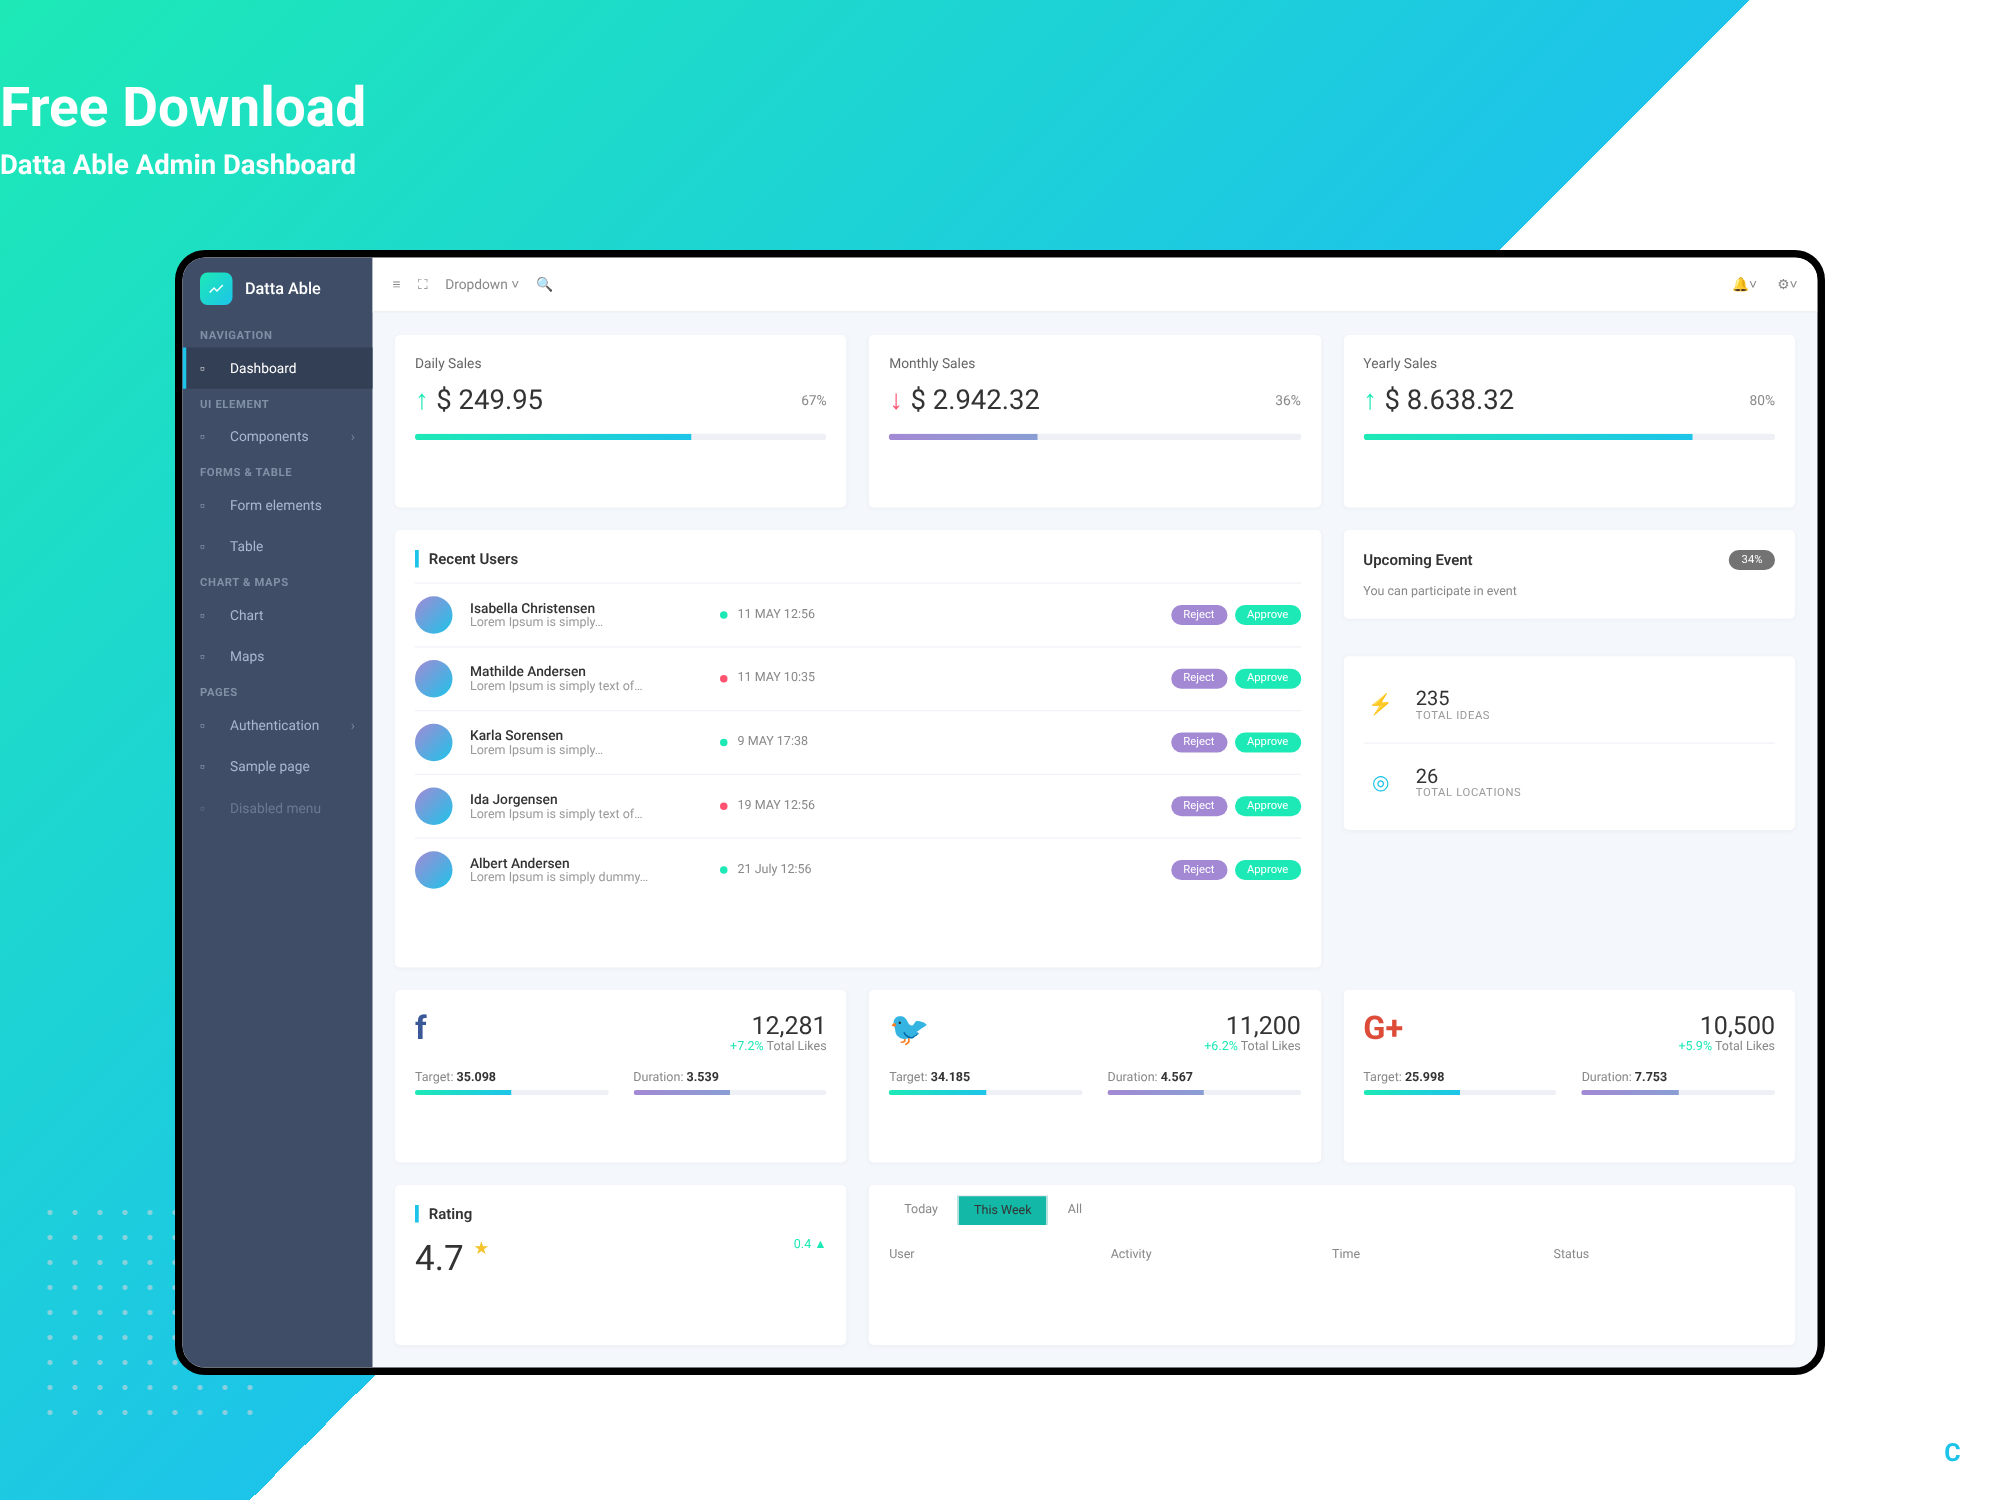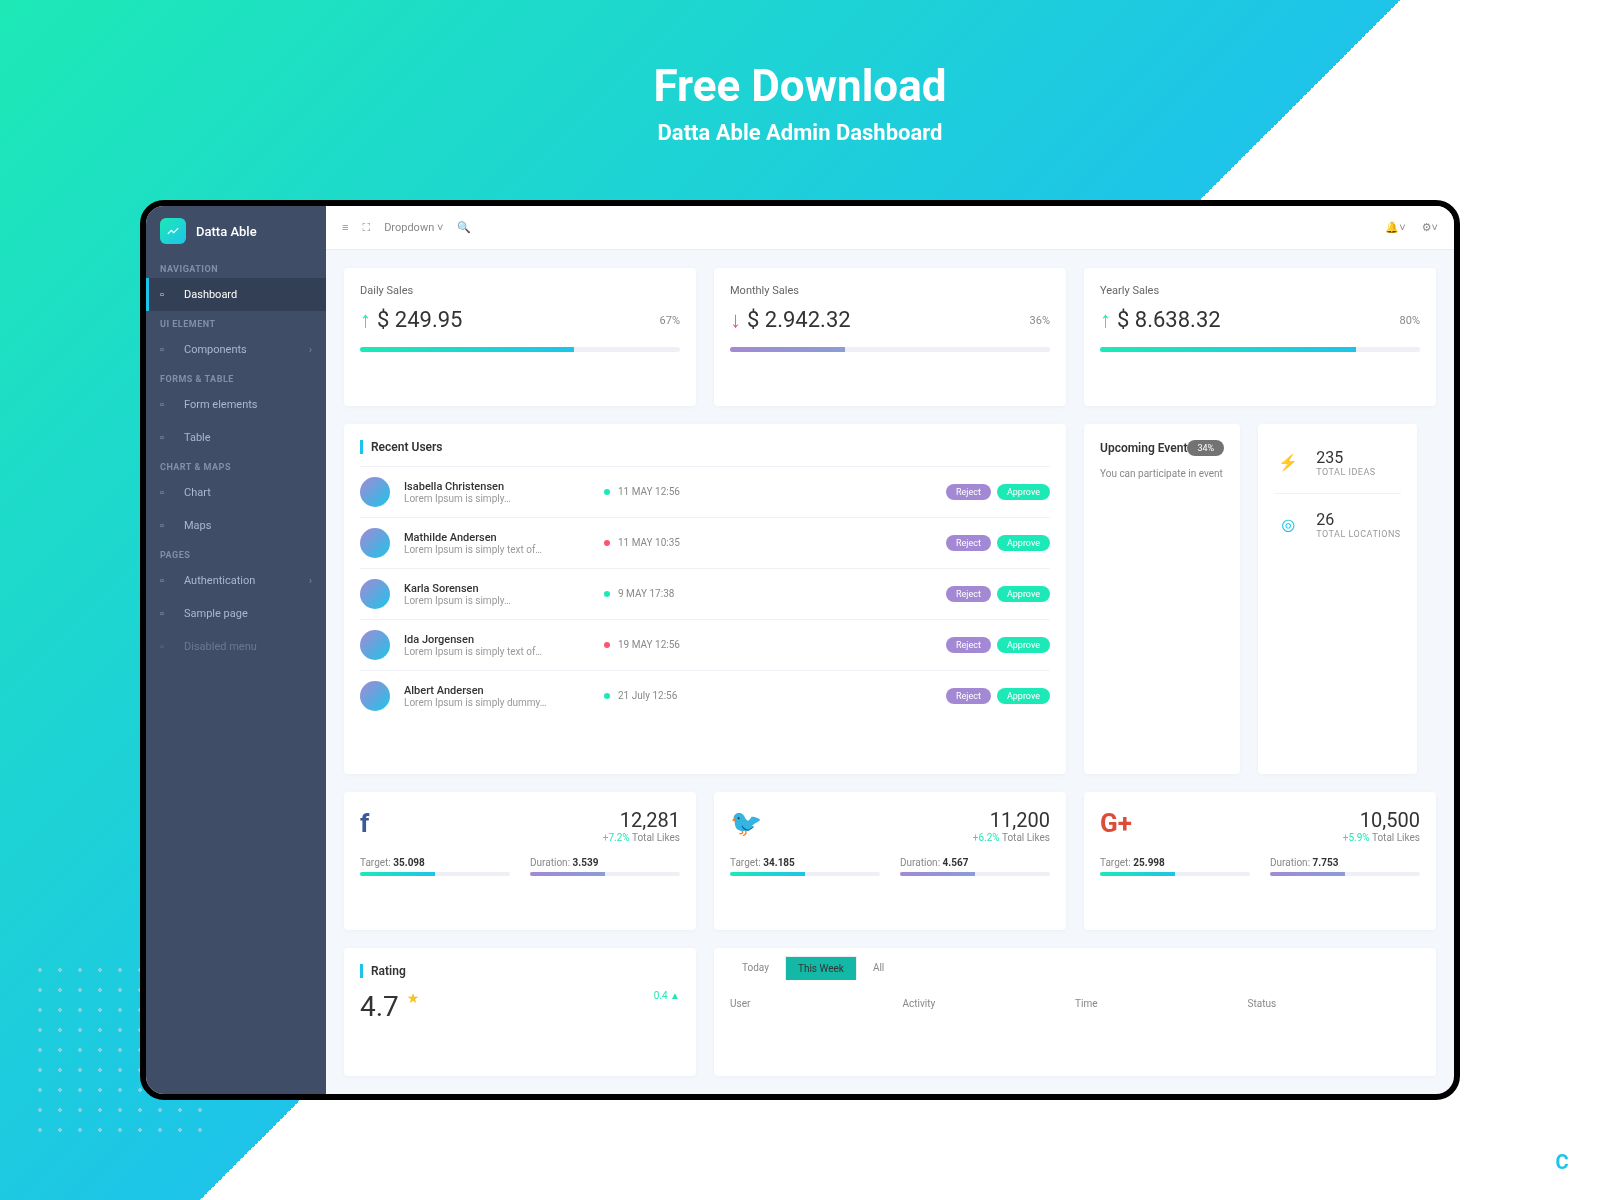--- a/index.html
+++ b/index.html
@@ -1,21 +1,21 @@
 <!DOCTYPE html>
 <html><head>
 <meta charset="utf-8">
 <style>
 *{margin:0;padding:0;box-sizing:border-box;font-family:-apple-system,BlinkMacSystemFont,"Segoe UI",Roboto,sans-serif}
 body{width:1600px;height:1200px;background:linear-gradient(135deg,#1de9b6 0%,#1dc4e9 50%,#fff 50%,#fff 100%);position:relative;overflow:hidden}
-.promo-title{text-align:center;color:#fff;padding-top:60px}
+.promo-title{text-align:left;color:#fff;padding-top:60px}
 .promo-title h1{font-size:44px;font-weight:700;margin-bottom:8px}
 .promo-title p{font-size:22px;font-weight:700}
 .device{position:absolute;top:200px;left:50%;transform:translateX(-50%);width:1320px;height:900px;background:#f4f7fc;border:6px solid #000;border-radius:24px;overflow:hidden;display:flex}
-.sidebar{width:180px;background:#3f4d67;color:#a9b7d0;font-size:11px;flex-shrink:0}
+.sidebar{width:152px;background:#3f4d67;color:#a9b7d0;font-size:11px;flex-shrink:0}
 .brand{display:flex;align-items:center;padding:12px 14px;color:#fff;font-size:13px;font-weight:500}
 .brand-icon{width:26px;height:26px;background:linear-gradient(135deg,#1de9b6,#1dc4e9);border-radius:6px;margin-right:10px;display:flex;align-items:center;justify-content:center}
 .nav-section{padding:8px 14px 4px;font-size:9px;font-weight:700;color:#8090a5;letter-spacing:.5px}
 .nav-item{display:flex;align-items:center;padding:10px 14px;cursor:pointer;position:relative}
 .nav-item.active{background:#333f54;color:#fff}
 .nav-item.active::before{content:"";position:absolute;left:0;top:0;bottom:0;width:3px;background:#1dc4e9}
 .nav-item .nico{width:14px;margin-right:10px;opacity:.8}
 .nav-item .chev{margin-left:auto;opacity:.5}
 .nav-item.disabled{opacity:.4}
 .main{flex:1;display:flex;flex-direction:column;overflow:hidden}
@@ -253,21 +253,21 @@
               </div>
               <div class="user-date"><span class="dot g"></span>21 July 12:56</div>
               <div class="user-actions">
                 <span class="pill reject">Reject</span>
                 <span class="pill approve">Approve</span>
               </div>
             </div>
           </div>
       </div>
 
-      <div style="display:flex;gap:18px">
+      <div style="display:flex;flex-direction:column;gap:30px">
         <div class="card event-card">
           <div class="ev-head">
             <span class="ev-title">Upcoming Event</span>
             <span class="badge">34%</span>
           </div>
           <div class="ev-sub">You can participate in event</div>
         </div>
         <div class="card" id="stats-mount">
             <div class="stat-row">
               <div class="stat-ico teal-i">⚡</div>

